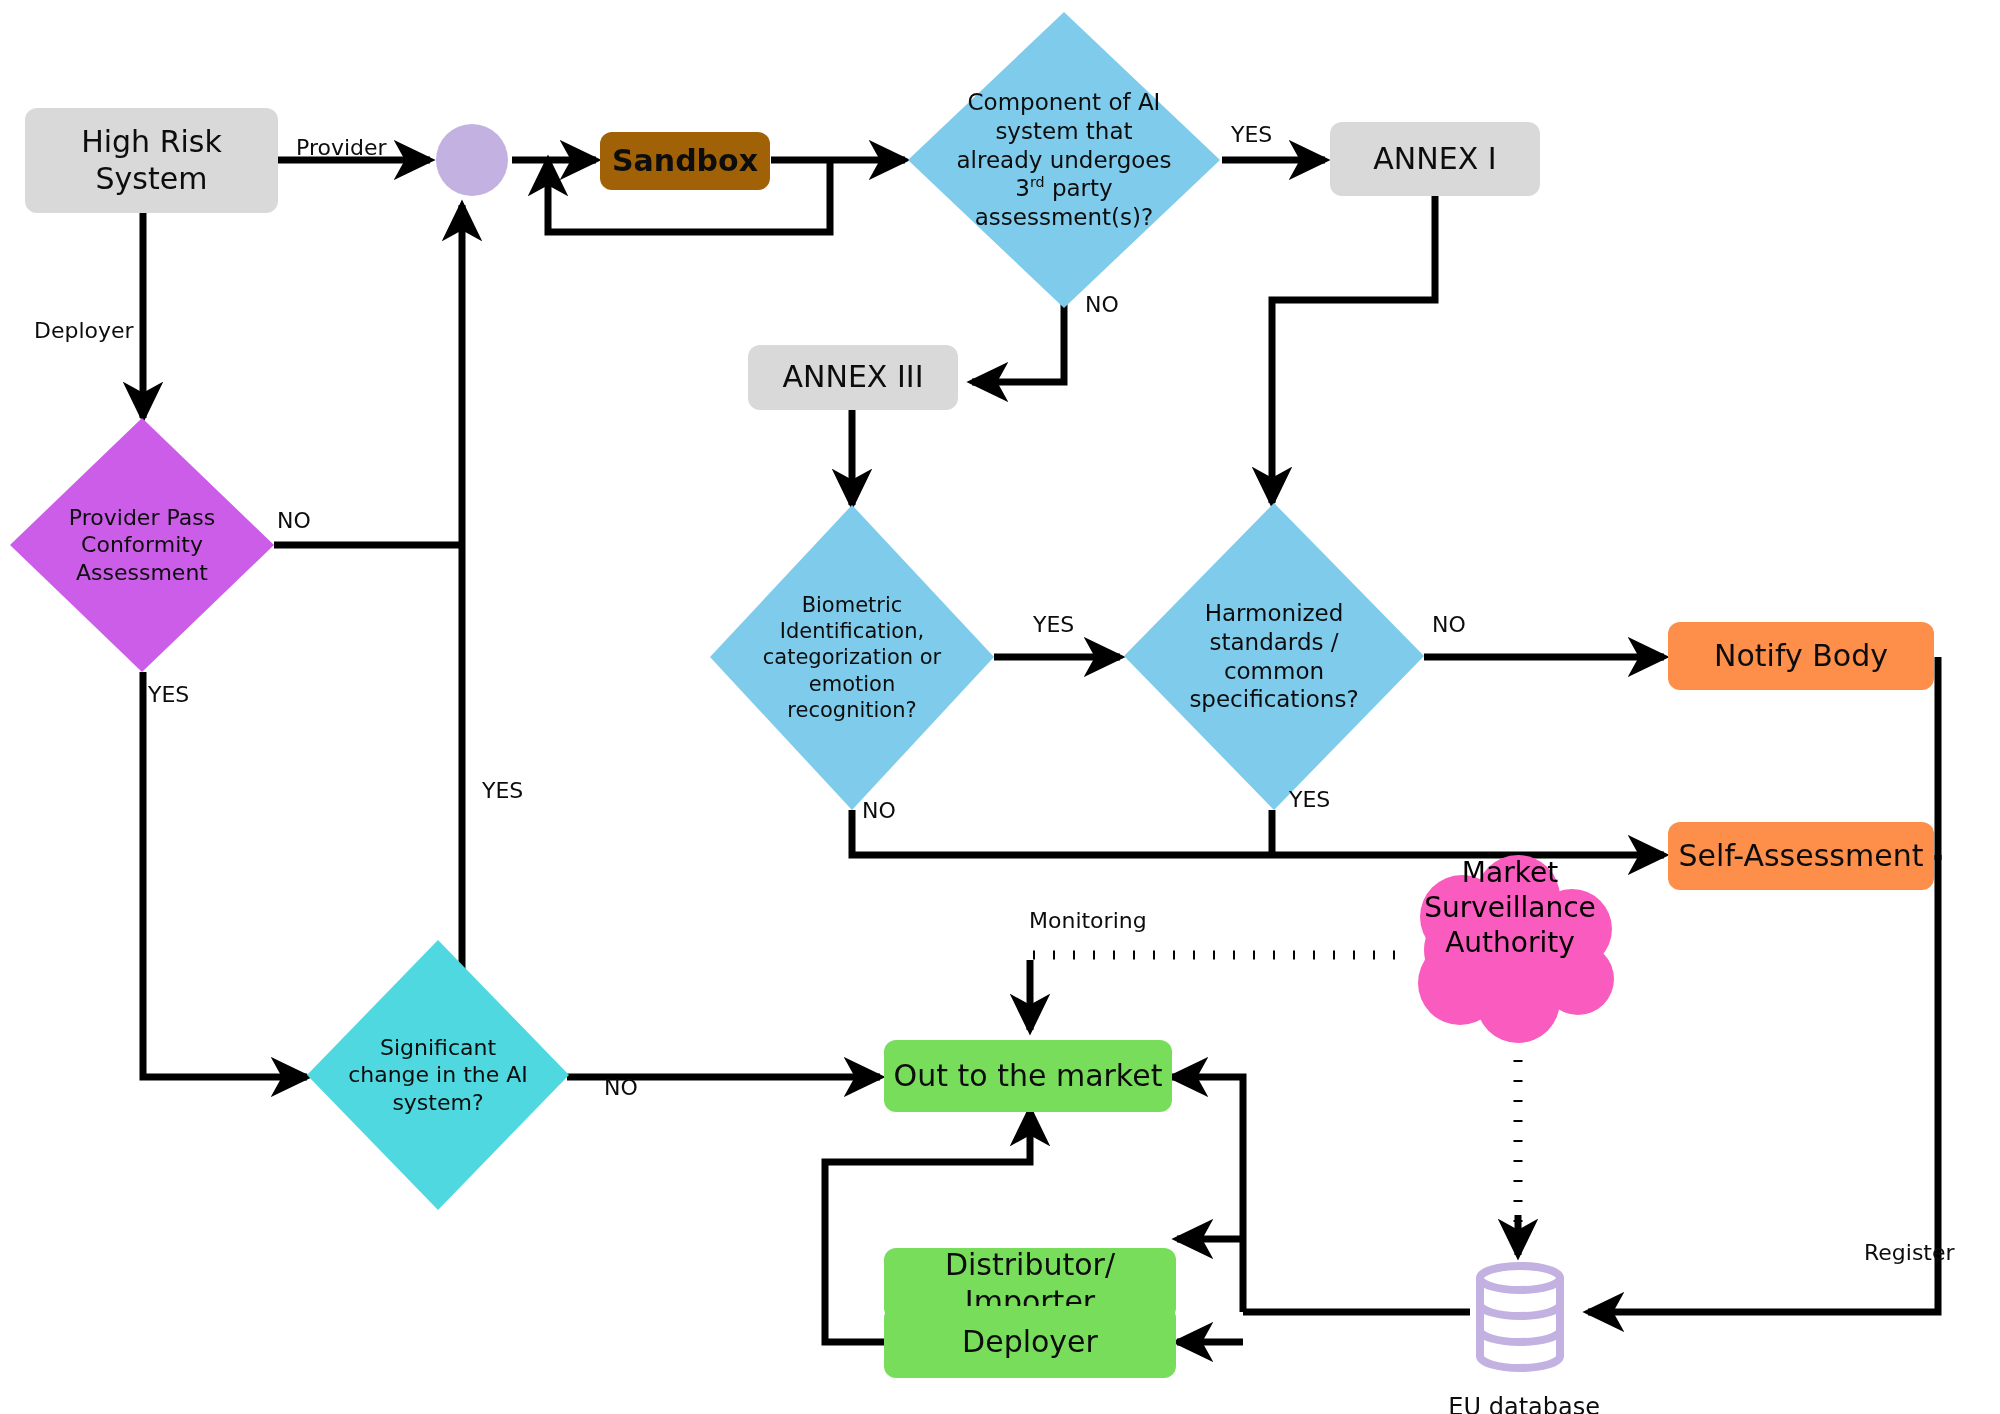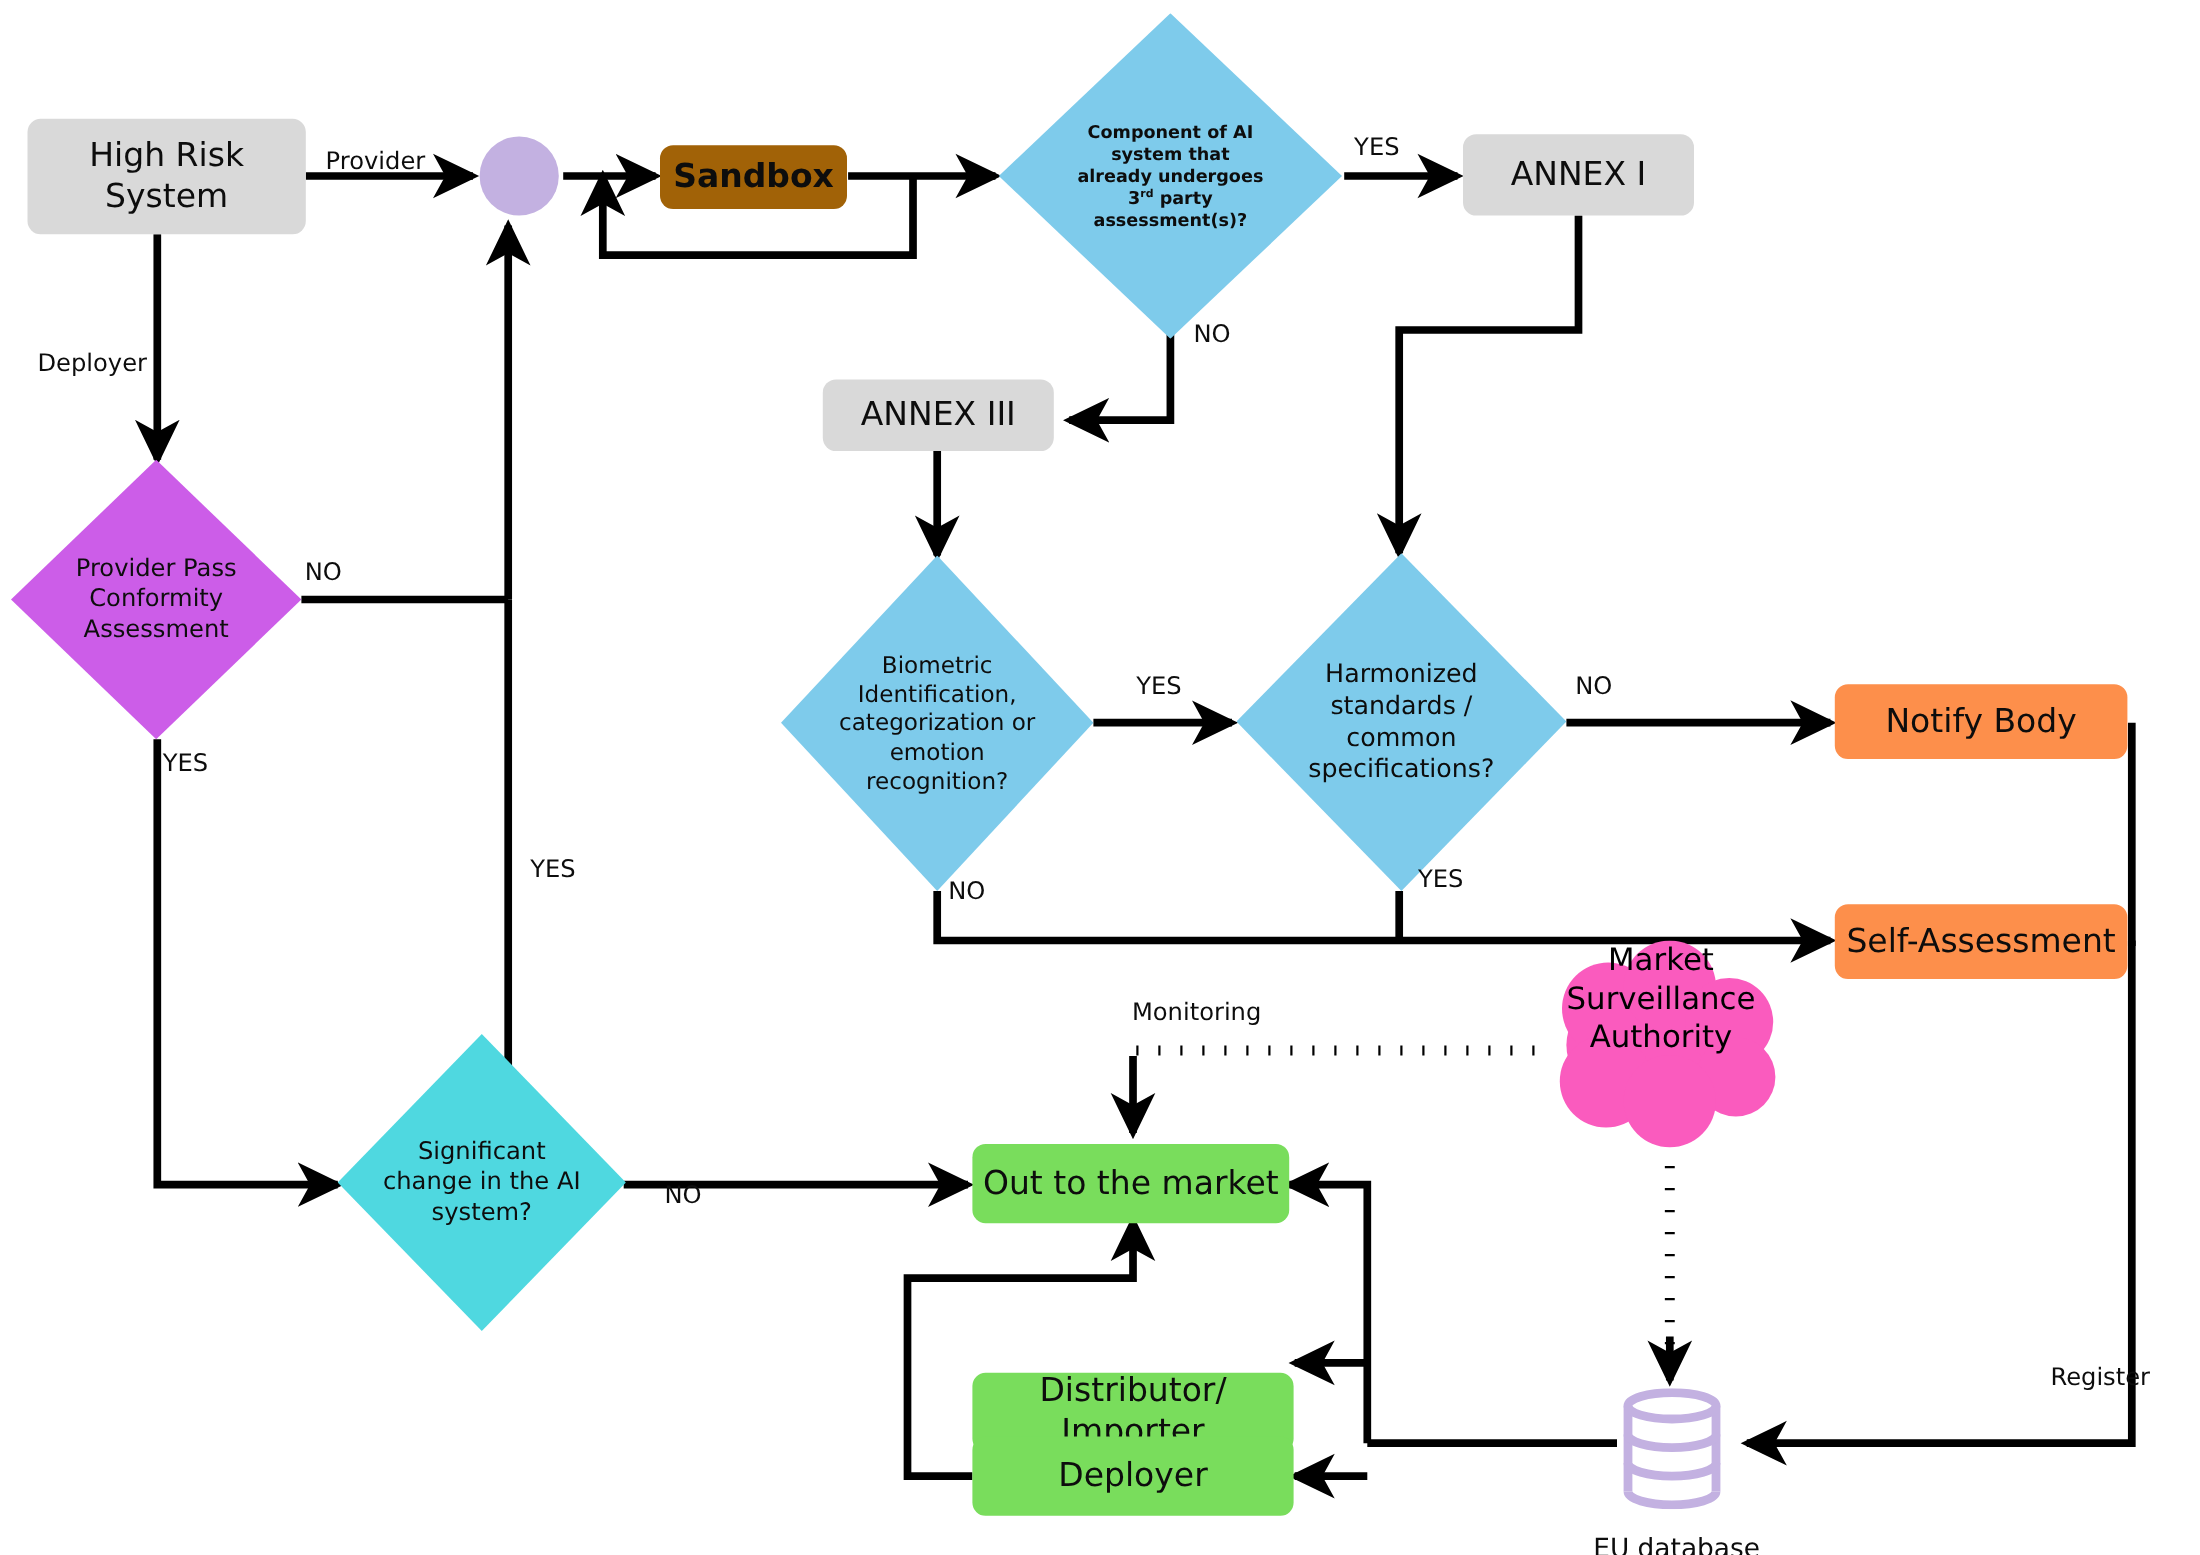--- a/index.html
+++ b/index.html
@@ -188,21 +188,21 @@
               border-radius:50%; background:#c3b1e1;"></div>
 
   <div class="node rounded-box orange-box" style="left:600px; top:132px; width:170px; height:58px;">
     <span>Sandbox</span>
   </div>
 
   <div class="diamond-wrap" style="left:908px; top:12px; width:312px; height:296px;">
     <svg class="diamond-shape" viewBox="0 0 312 296" preserveAspectRatio="none">
       <polygon points="156,0 312,148 156,296 0,148" fill="#7ecbeb"></polygon>
     </svg>
-    <div class="diamond-label" style="font-size:16px;font-weight:bold;">
+    <div class="diamond-label" style="font-size:23px;">
       <div>
         <span>Component of AI</span><br>
         <span>system that</span><br>
         <span>already undergoes</span><br>
         <span>3</span><sup>rd</sup><span> party</span><br>
         <span>assessment(s)?</span>
       </div>
     </div>
   </div>
 

